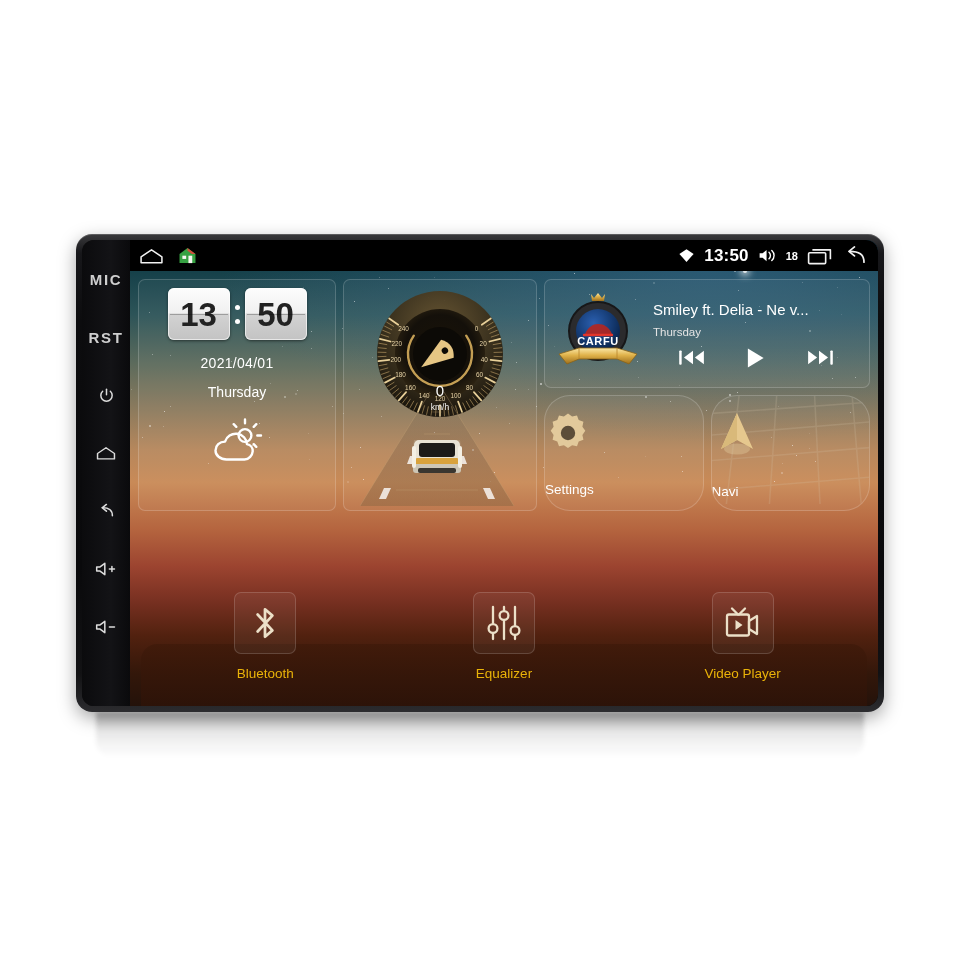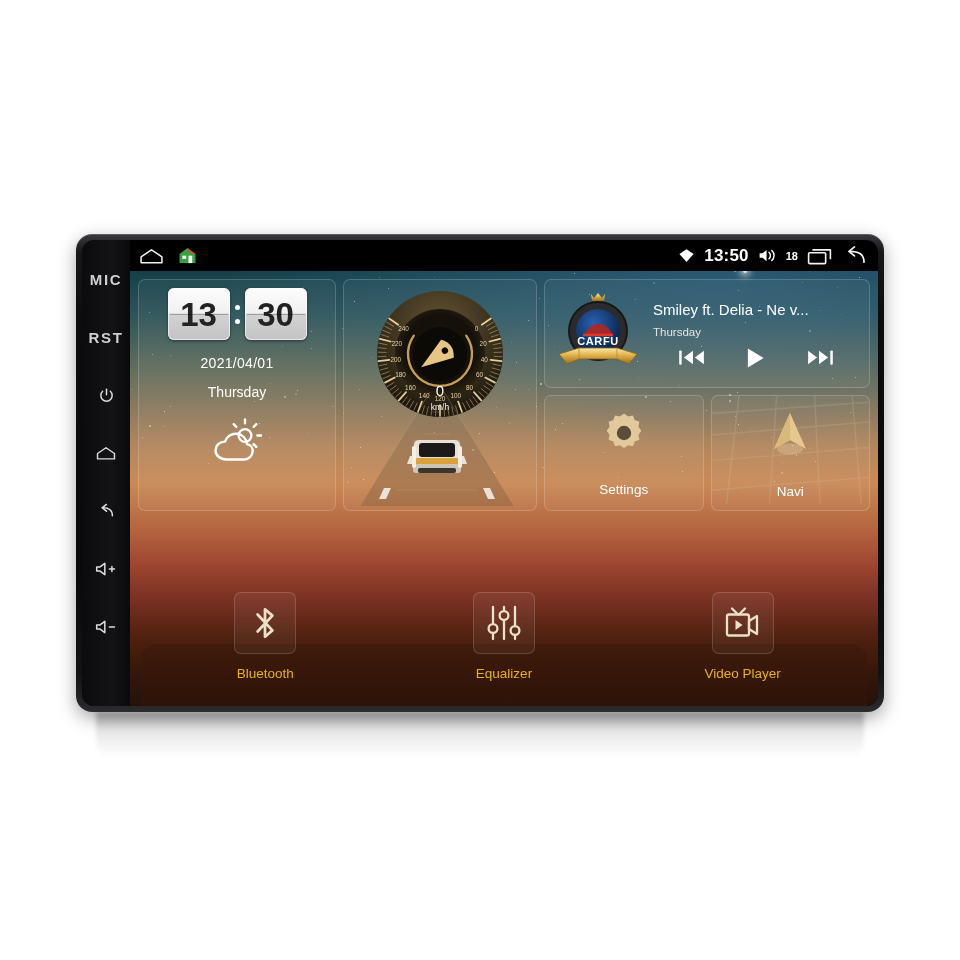--- a/index.html
+++ b/index.html
@@ -154,22 +154,23 @@
   #music-card { height: 109px; display: flex; align-items: center; padding: 0 10px; gap: 12px; }
   .music-meta { flex: 1; min-width: 0; padding-top: 2px; }
   .music-title { color: #fff; font-size: 15px; white-space: nowrap; overflow: hidden; text-overflow: ellipsis; }
   .music-artist { color: #e4e4e4; font-size: 11.5px; margin-top: 8px; }
   .music-controls { display: flex; align-items: center; justify-content: space-around; margin-top: 9px; padding: 0 6px; }
   .mbtn { display: flex; align-items: center; justify-content: center; }
 
   #tiles-row { display: flex; gap: 7px; flex: 1; }
   .big-tile {
     flex: 1;
-    display: flex; flex-direction: column; align-items: center; justify-content: center;
+    display: flex; flex-direction: column; align-items: flex-start; justify-content: center;
     gap: 22px;
+    border-radius: 26px;
   }
   .big-tile .tl { color: #fff; font-size: 13.5px; }
   #navi-card { position: relative; }
   #navi-map { position: absolute; inset: 0; opacity: .30; }
 
   
   #dock {
     position: absolute; left: 0; bottom: 0; width: 100%;
     height: 124px;
     display: flex; align-items: flex-start; justify-content: space-around;
@@ -466,21 +467,21 @@
             <div class="card" id="clock-card">
               <div class="flipclock">
                 <div class="flipunit">
                   <span>13</span>
                 </div>
                 <div class="flipcolon">
                     <i></i>
                     <i></i>
                   </div>
                 <div class="flipunit">
-                  <span>30</span>
+                  <span>50</span>
                 </div>
               </div>
               <div class="clk-date">2021/04/01</div>
               <div class="clk-day">Thursday</div>
               <div class="clk-weather">
                 <svg width="58" height="46" viewBox="0 0 58 46" fill="none" stroke="#ffffff" stroke-width="2.4" stroke-linecap="round" stroke-linejoin="round">
                   <circle cx="37" cy="17.5" r="6.4"></circle>
                   <path d="M37 5.2 L37 1.5 M45.7 8.8 L48.3 6.2 M49.3 17.5 L53 17.5 M45.7 26.2 L48.3 28.8 M28.3 8.8 L25.7 6.2"></path>
                   <path d="M18.5 41.5 C12.1 41.5 7.5 37.3 7.5 32.4 C7.5 27.6 11.6 23.7 17 23.6 C18.7 18.6 23.6 15.2 29.1 15.8 C34.6 16.4 38.8 20.9 38.9 26.1 C42.5 26.9 45 29.9 44.7 33.4 C44.4 37.1 41 41.5 36.5 41.5 Z"></path>
                 </svg>

